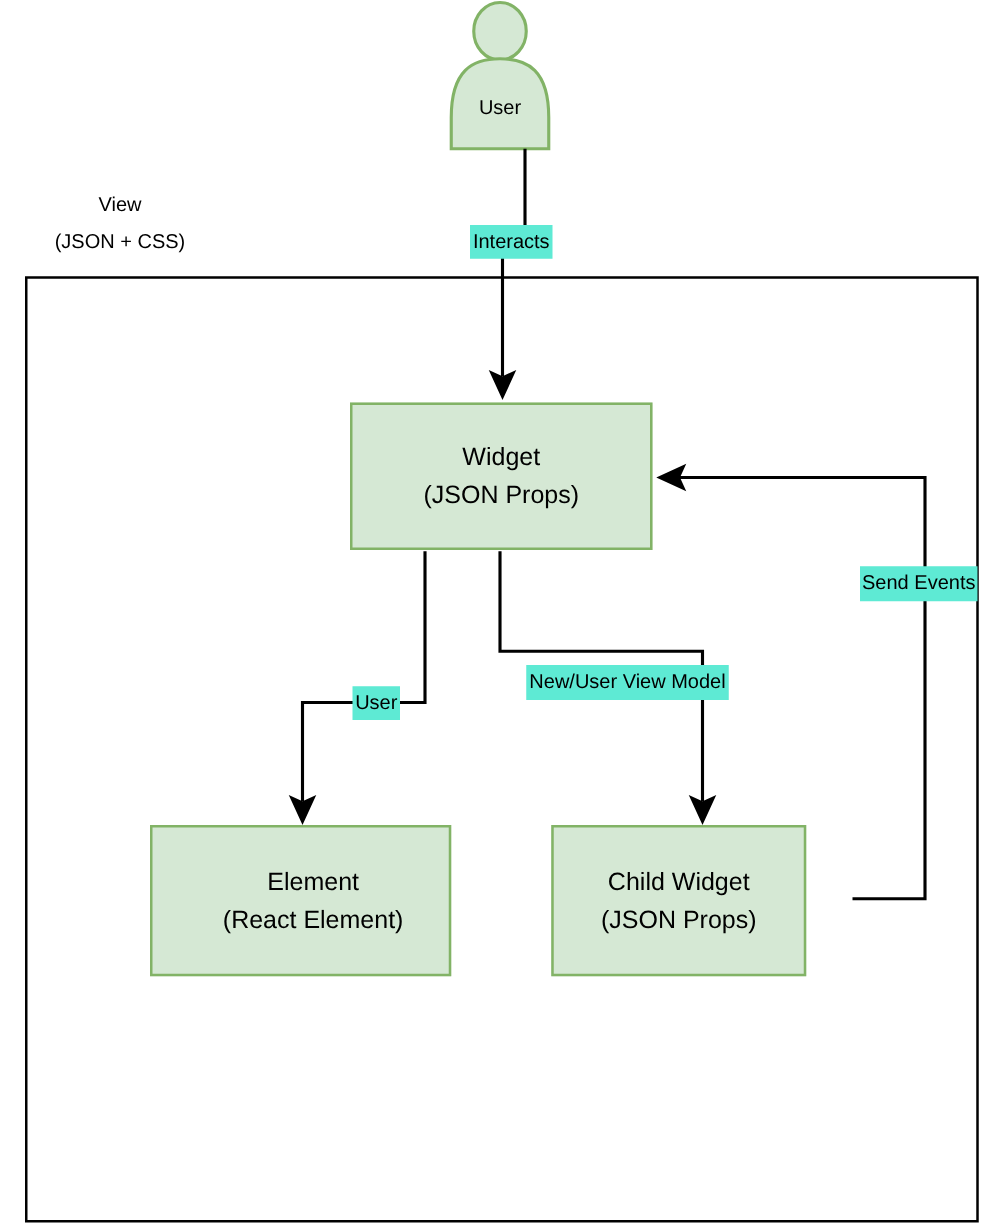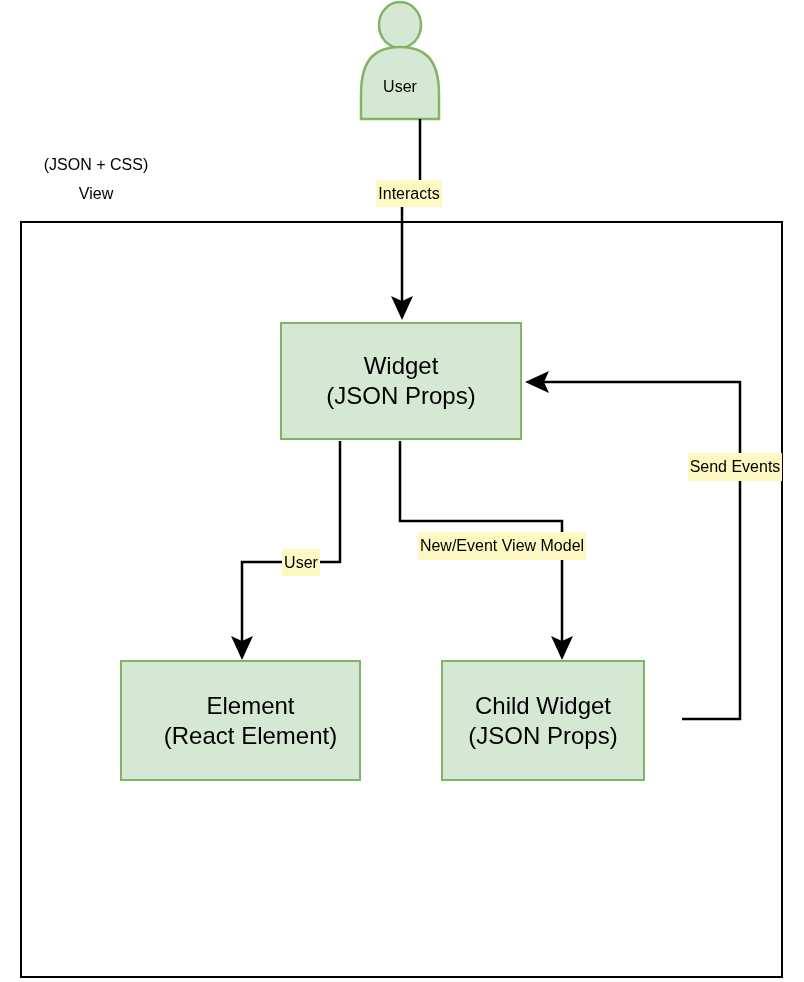--- a/index.html
+++ b/index.html
@@ -31,36 +31,36 @@
 
   
   .node {
     position: absolute;
     background: #d5e8d4;
     border: 2.5px solid #82b366;
     box-sizing: border-box;
     display: flex; flex-direction: column;
     align-items: center; justify-content: center;
     text-align: center;
-    font-size: 24px; line-height: 30px;
+    font-size: 20px; line-height: 30px;
     z-index: 3;
   }
   .node-widget { left: 280px; top: 322px; width: 242px; height: 118px; }
   .node-element { left: 120px; top: 660px; width: 241px; height: 121px; padding-left: 20px; }
   .node-child  { left: 441px; top: 660px; width: 204px; height: 121px; }
 
   
   .lbl {
     position: absolute;
     font-size: 16px; line-height: 28px;
     text-align: center;
     z-index: 4;
     white-space: nowrap;
   }
-  .lbl .bg { background: #fef9c3; padding: 0 2px; display: inline-block; }
+  .lbl .bg { background: #5eead4; padding: 0 2px; display: inline-block; }
   .lbl-user      { left: 360px; top: 72px;  width: 80px;  line-height: 30px; z-index: 4; }
   .lbl-view      { left: 6px;   top: 150px; width: 180px; line-height: 29px; }
   .lbl-interacts { left: 344px; top: 180px; width: 130px; line-height: 27px; }
   .lbl-props     { left: 246px; top: 549px; width: 110px; line-height: 27px; }
   .lbl-sendsev   { left: 387px; top: 532px; width: 230px; line-height: 28px; }
   .lbl-sendevts  { left: 663px; top: 453px; width: 144px; line-height: 28px; }
 </style>
 </head>
 <body>
 
@@ -100,33 +100,33 @@
   </div>
 
   <div class="node node-child">
     <span>Child Widget</span>
     <span>(JSON Props)</span>
   </div>
 
   <div class="lbl lbl-user">User</div>
 
   <div class="lbl lbl-view">
+    <div>View</div>
     <div>(JSON + CSS)</div>
-    <div>View</div>
   </div>
 
   <div class="lbl lbl-interacts">
     <span class="bg">Interacts</span>
   </div>
 
   <div class="lbl lbl-props">
     <span class="bg">User</span>
   </div>
 
   <div class="lbl lbl-sendsev">
-    <div><span class="bg">New/Event View Model</span></div>
+    <div><span class="bg">New/User View Model</span></div>
   </div>
 
   <div class="lbl lbl-sendevts">
     <span class="bg">Send Events</span>
   </div>
 
 </div>
 
 </body></html>

